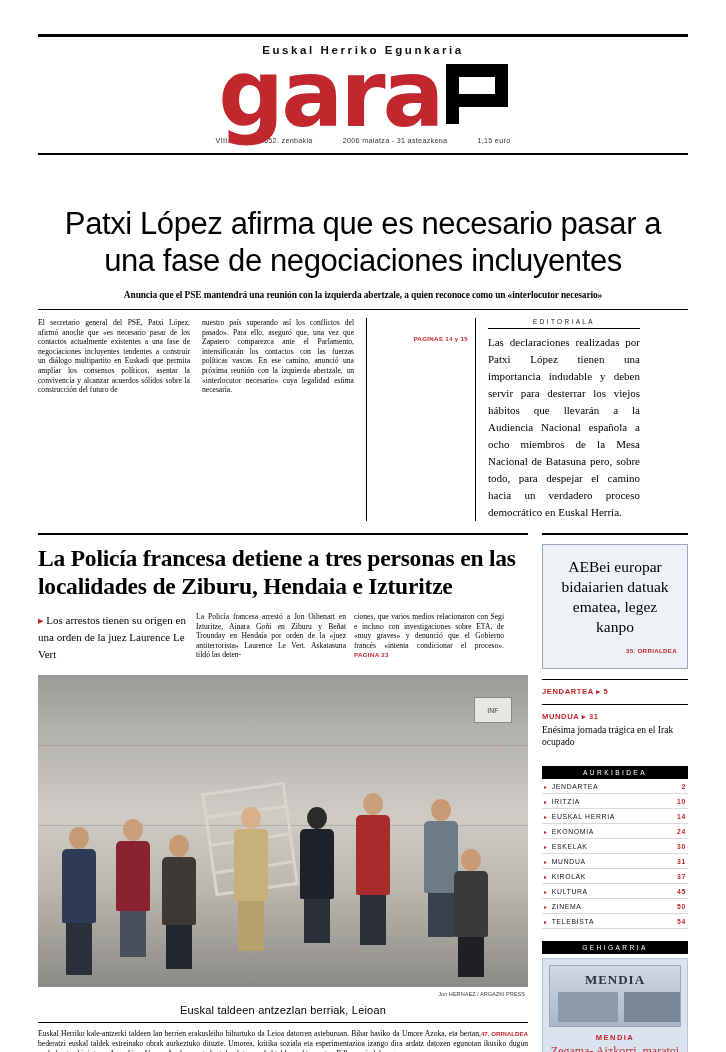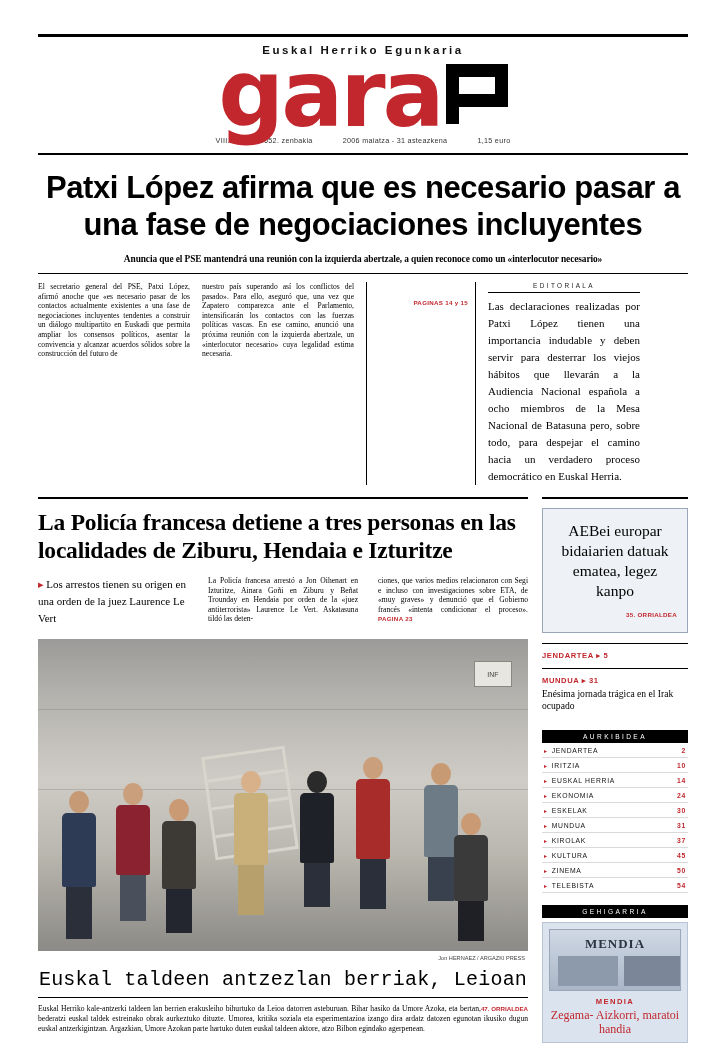--- a/index.html
+++ b/index.html
@@ -65,25 +65,26 @@
     letter-spacing: .3px;
     margin-top: -2px;
     padding-bottom: 5px;
   }
   .masthead-rule2 { height: 2px; background: #000; width: 100%; margin-top: 3px; }
 
   
   .lead { padding-top: 14px; }
   .lead h1 {
     font-family: "Liberation Sans", sans-serif;
-    font-weight: bold;
+    font-weight: normal;
     font-size: 31px;
     line-height: 37px;
     text-align: center;
     letter-spacing: -0.4px;
+    margin-top: 36px;
   }
   .lead-sub {
     text-align: center;
     font-family: "Liberation Serif", serif;
     font-weight: bold;
     font-size: 9.4px;
     margin-top: 11px;
     letter-spacing: -0.1px;
   }
   .lead-rule { height: 1px; background: #000; margin-top: 9px; }
@@ -139,21 +140,21 @@
   .hrule-thin { height: 1px; background: #000; }
 
   .story2 h2 {
     font-family: "Liberation Serif", serif;
     font-weight: bold;
     font-size: 23.5px;
     line-height: 28px;
     padding-top: 9px;
     letter-spacing: -0.2px;
   }
-  .story2-cols { display: flex; gap: 20px; margin-top: 12px; }
+  .story2-cols { display: flex; gap: 8px; margin-top: 12px; }
   .s2-lead {
     width: 150px;
     font-size: 11px;
     line-height: 17px;
     font-family: "Liberation Serif", serif;
   }
   .s2-lead .arrow { color: #c1272d; font-size: 11px; }
   .s2-col { width: 150px; font-size: 7.6px; line-height: 9.6px; text-align: justify; }
   .s2-col .pagref {
     font-family: "Liberation Sans", sans-serif;
@@ -185,22 +186,22 @@
   .fig .body { width:34px; border-radius:5px 5px 2px 2px; margin:0 auto; }
   .fig .legs { width:26px; background:#2b2f3a; margin:0 auto; }
   .ladder { position:absolute; border:3px solid #d8d5cc; }
   .ladder .rung { position:absolute; left:0; right:0; height:3px; background:#d8d5cc; }
   .photo-credit {
     position:absolute; right:3px; bottom:-10px;
     font-family:"Liberation Sans", sans-serif; font-size:5.6px; color:#444;
   }
 
   .photo-caption-title {
-    font-family: Liberation Mono, monospace;
-    font-size: 20px;
+    font-family: Liberation Sans, sans-serif;
+    font-size: 11px;
     text-align: center;
     margin-top: 17px;
     letter-spacing: .2px;
   }
   .photo-caption-rule { height: 1px; background: #000; margin-top: 6px; }
   .photo-caption-body {
     font-size: 7.6px; line-height: 9.8px; text-align: justify; margin-top: 6px;
   }
   .photo-caption-body .pagref {
     font-family: "Liberation Sans", sans-serif;

